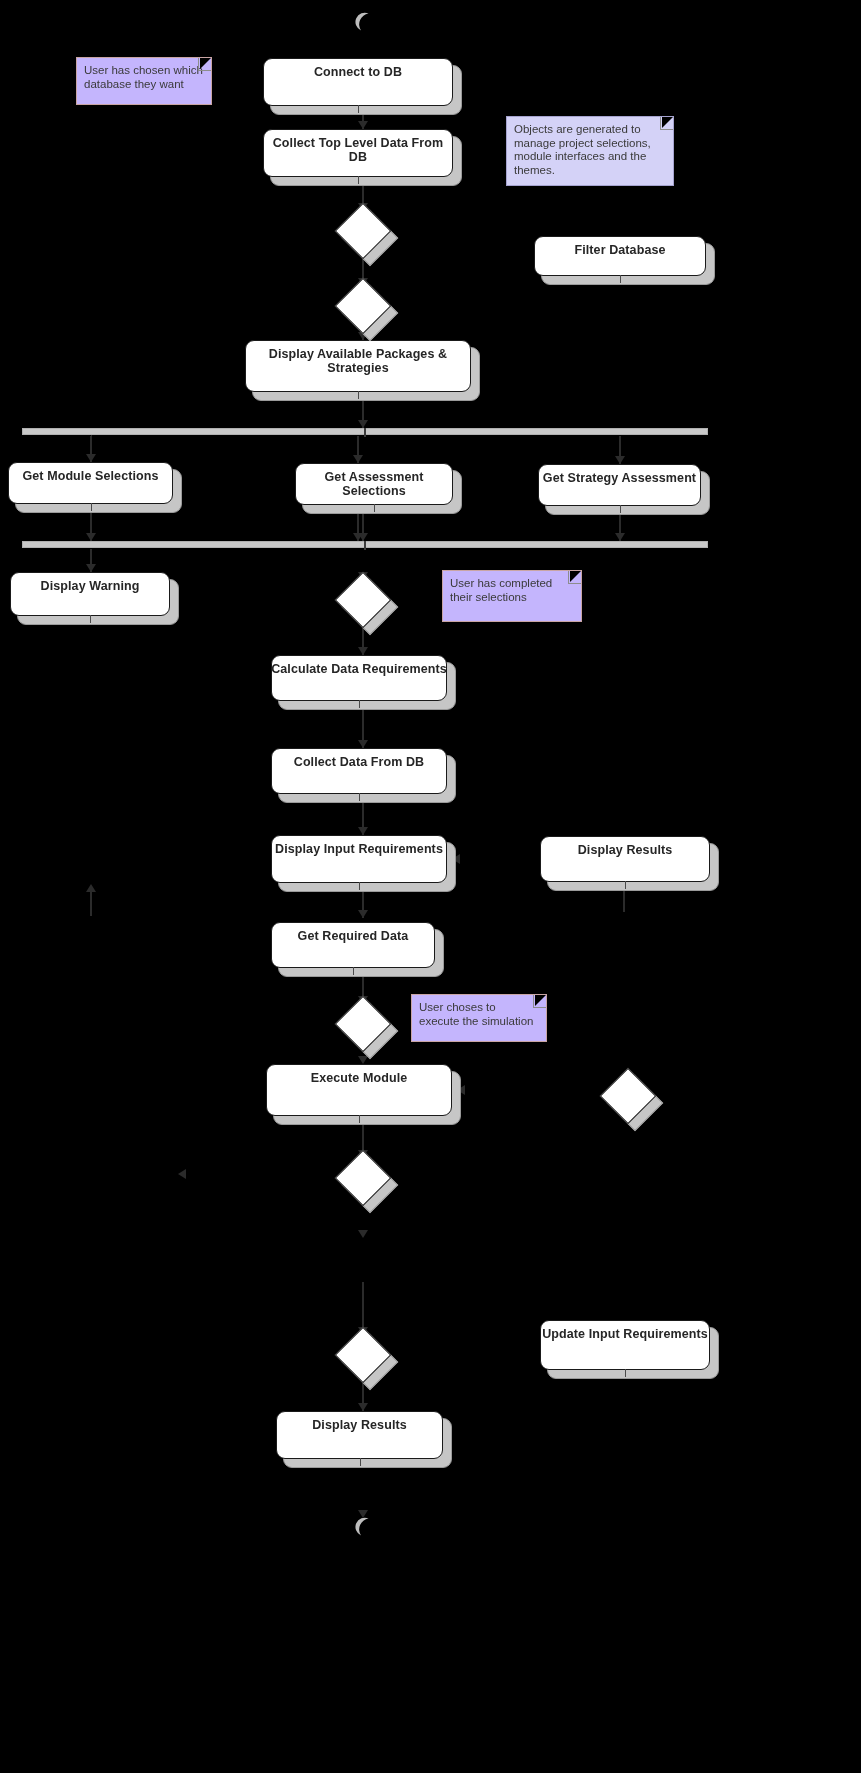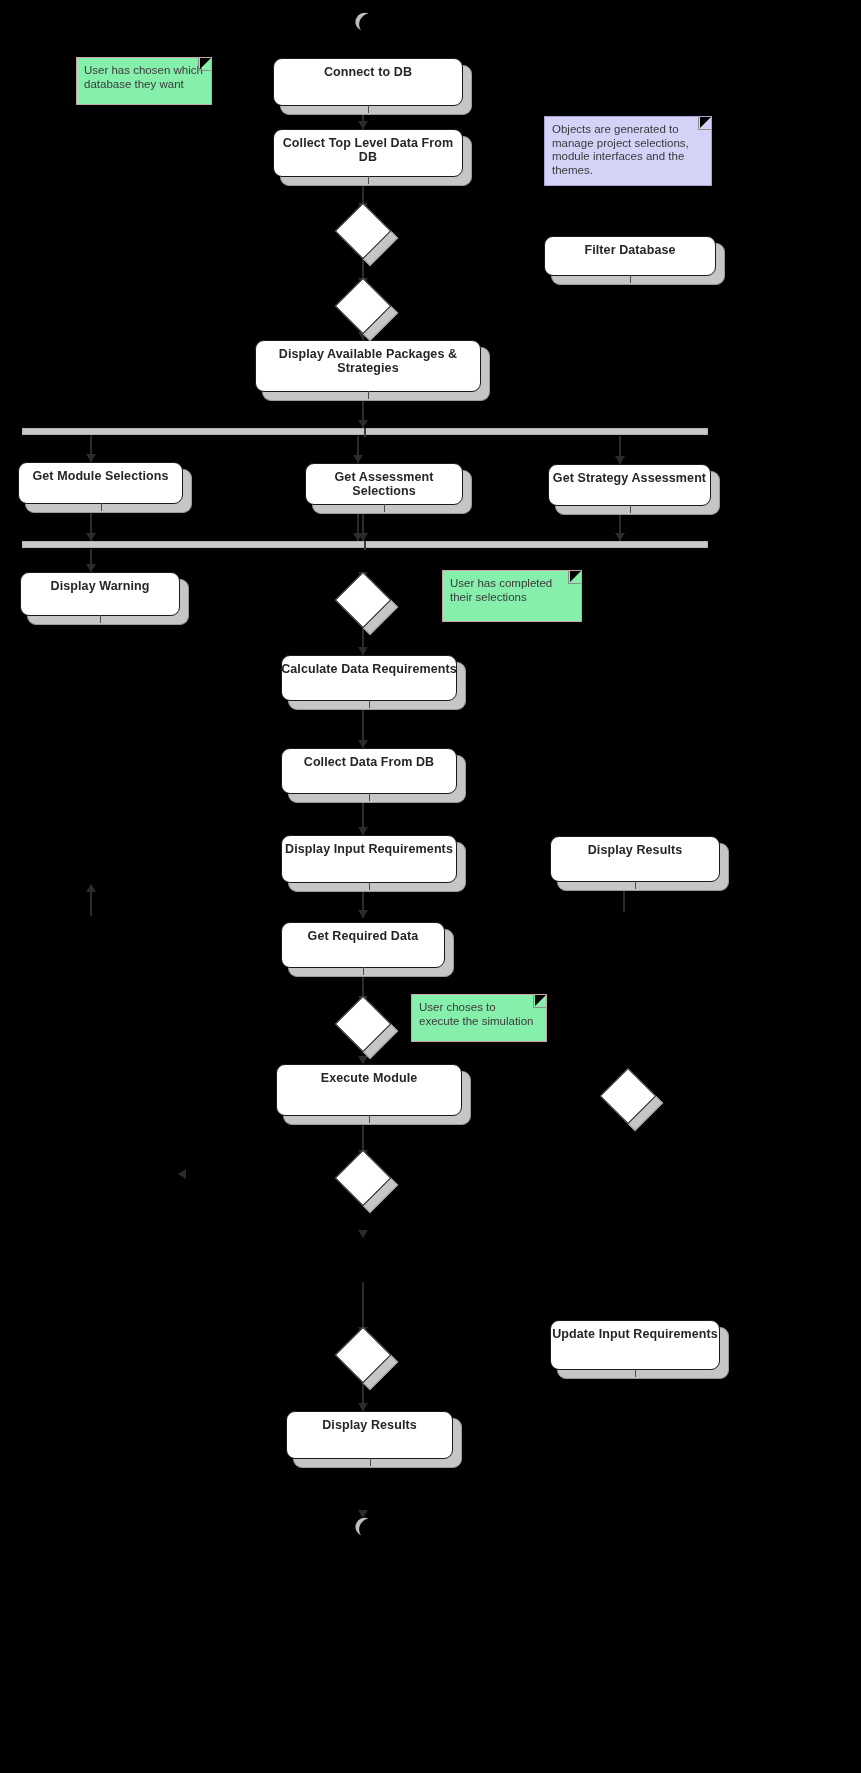--- a/index.html
+++ b/index.html
@@ -1,21 +1,21 @@
 <!DOCTYPE html>
 <html><head>
 <meta charset="utf-8">
 <style>
   html,body{margin:0;padding:0;background:#000;}
   body{width:861px;height:1773px;position:relative;overflow:hidden;
        font-family:"Liberation Sans",sans-serif;}
   #canvas{position:absolute;left:0;top:0;width:861px;height:1773px;}
 
   
-  .act{position:absolute;box-sizing:border-box;margin-left:10px;}
+  .act{position:absolute;box-sizing:border-box;}
   .act .shadow{position:absolute;left:7px;top:7px;width:100%;height:100%;
                background:#c6c6c6;border:1px solid #9a9a9a;border-radius:9px;}
   .act .body{position:absolute;left:0;top:0;width:100%;height:100%;
              background:#fff;border:1.3px solid #1a1a1a;border-radius:9px;
              box-sizing:border-box;}
   .act .label{position:absolute;left:0;top:7px;width:100%;text-align:center;
               color:#262626;font-size:12.5px;font-weight:bold;line-height:14px;
               letter-spacing:.1px;}
   
   .act .stub{position:absolute;left:50%;bottom:-7px;width:1.4px;height:8px;
@@ -31,21 +31,21 @@
               transform:rotate(45deg);}
 
   
   .bar{position:absolute;height:7px;background:#c9c9c9;border:1px solid #b0b0b0;
        box-sizing:border-box;}
   .bar .barstub{position:absolute;top:-1px;width:1.6px;height:9px;background:#3c3c3c;}
 
   
   .note{position:absolute;box-sizing:border-box;border:1px solid #9a8e8e;
         padding:6px 8px 6px 7px;font-size:11.5px;line-height:13.5px;color:#3a3a3a;}
-  .note.pink{background:#86efac;border-color:#c9a5a4;}
+  .note.pink{background:#c4b5fd;border-color:#c9a5a4;}
   .note.lav{background:#d4d2f7;border-color:#a5a3cf;}
   .note .fold{position:absolute;right:0;top:0;width:11px;height:11px;}
   .note .fold i{display:block;position:absolute;right:0;top:0;width:0;height:0;
                 border-left:11px solid transparent;border-bottom:11px solid transparent;}
   .note.pink .fold i{border-left-color:#000;}
   .note.lav .fold i{border-left-color:#000;}
   .note .foldline{position:absolute;right:0;top:0;width:12px;height:12px;
                   border-left:1px solid #8d8d8d;border-bottom:1px solid #8d8d8d;
                   transform:rotate(0deg);}
 
@@ -259,21 +259,21 @@
       <div class="dshadow"></div>
       <div class="dbody"></div>
     </div>
     <div class="note pink" style="left: 76px; top: 57px; width: 136px; height: 48px;">
       <div>User has chosen which database they want</div>
       <div class="fold">
         <i></i>
         <div class="foldline"></div>
       </div>
     </div>
-    <div class="note lav" style="left: 506px; top: 116px; width: 168px; height: 70px; margin-left: 38px;">
+    <div class="note lav" style="left: 506px; top: 116px; width: 168px; height: 70px;">
       <div>Objects are generated to manage project selections, module interfaces and the themes.</div>
       <div class="fold">
         <i></i>
         <div class="foldline"></div>
       </div>
     </div>
     <div class="note pink" style="left: 442px; top: 570px; width: 140px; height: 52px;">
       <div>User has completed their selections</div>
       <div class="fold">
         <i></i>

